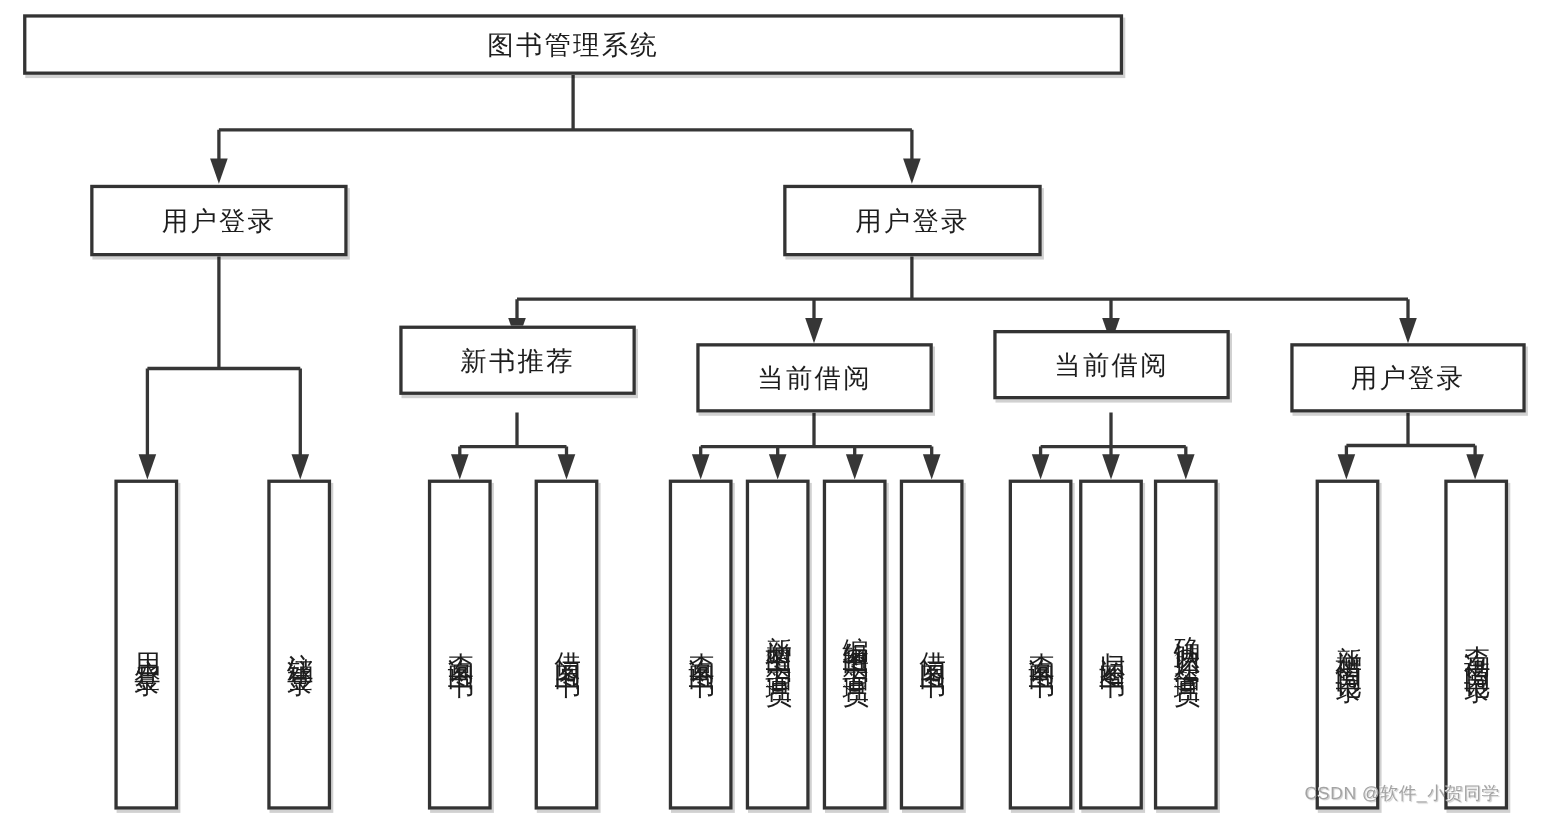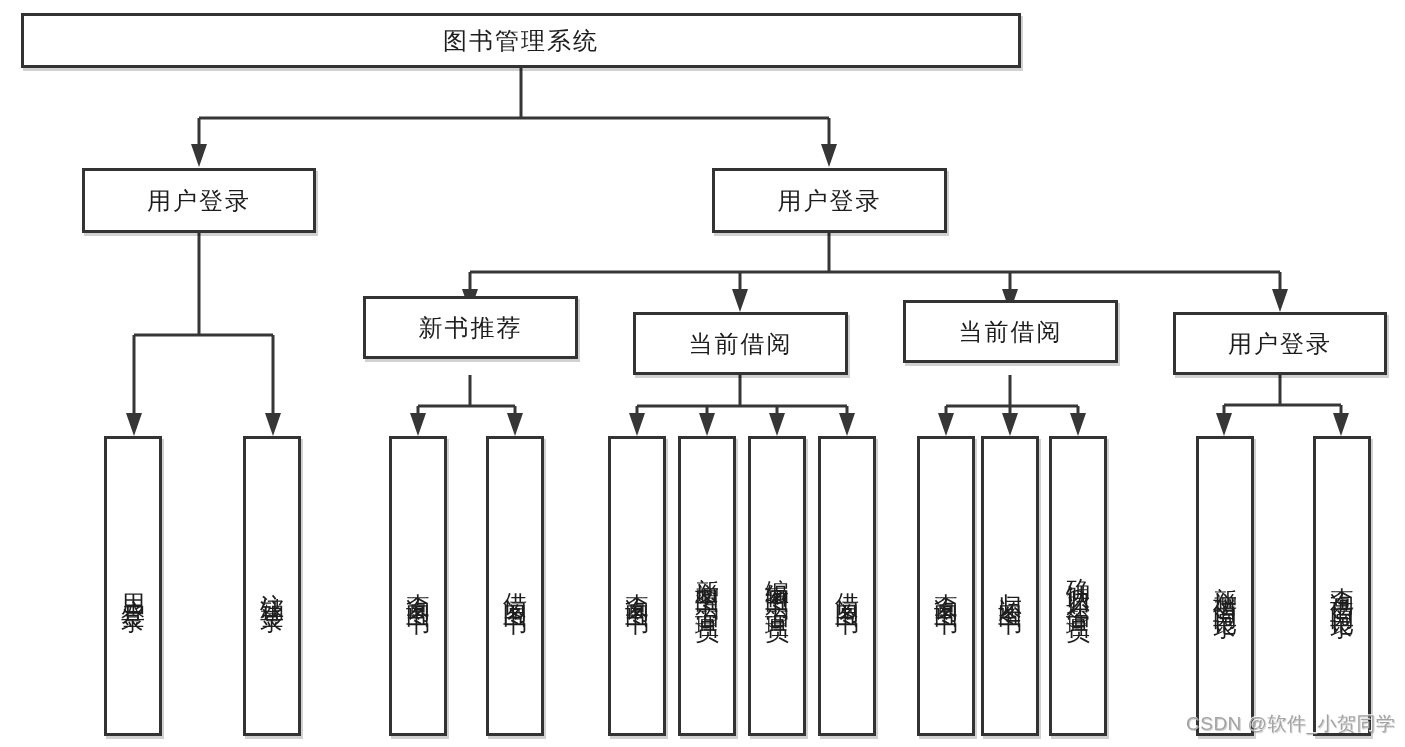--- a/index.html
+++ b/index.html
@@ -65,21 +65,21 @@
   .leaf-8  { left: 818px; }
   .leaf-9  { left: 917px; }
   .leaf-10 { left: 981px; }
   .leaf-11 { left: 1049px; width: 59px; }
   .leaf-12 { left: 1196px; }
   .leaf-13 { left: 1313px; }
   .watermark {
     position: absolute;
     left: 1186px;
     top: 711px;
-    font-size: 19px;
+    font-size: 16px;
     letter-spacing: 0.5px;
     color: #a3a3a3;
     text-shadow: -1px -1px 0 rgba(255,255,255,0.85), 1px 1px 1px rgba(0,0,0,0.22);
     z-index: 2;
     white-space: nowrap;
   }
 </style>
 </head>
 <body>
 

